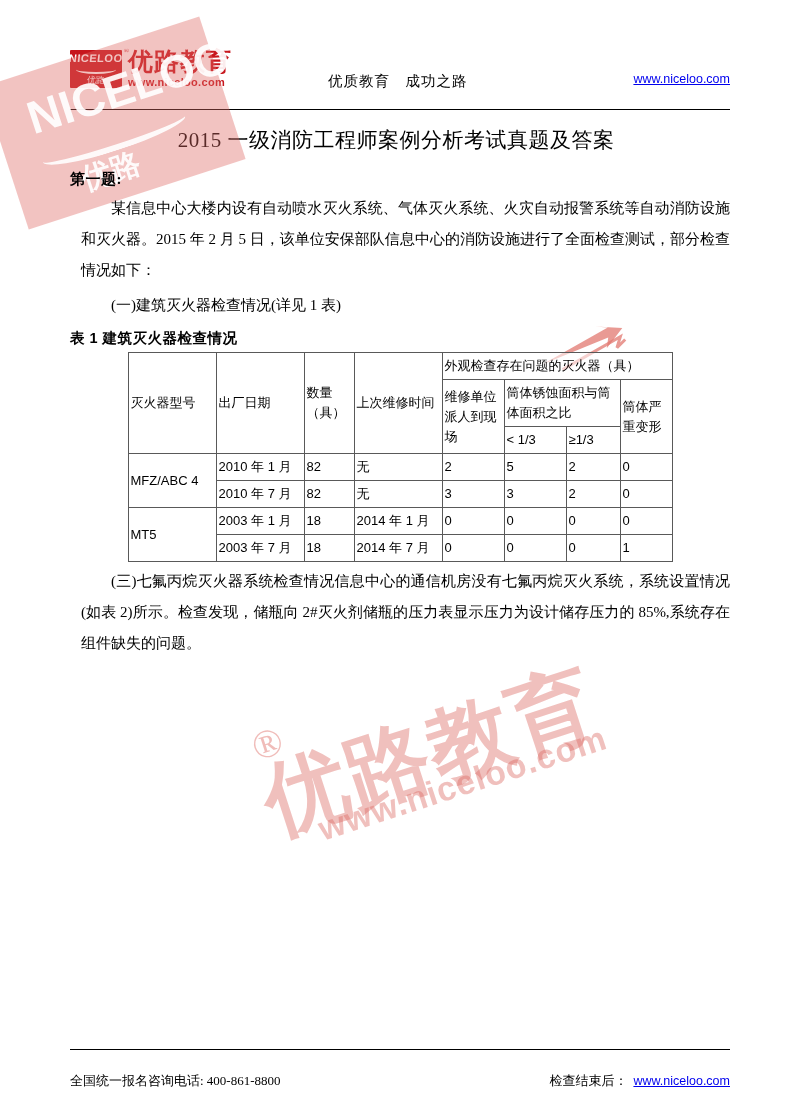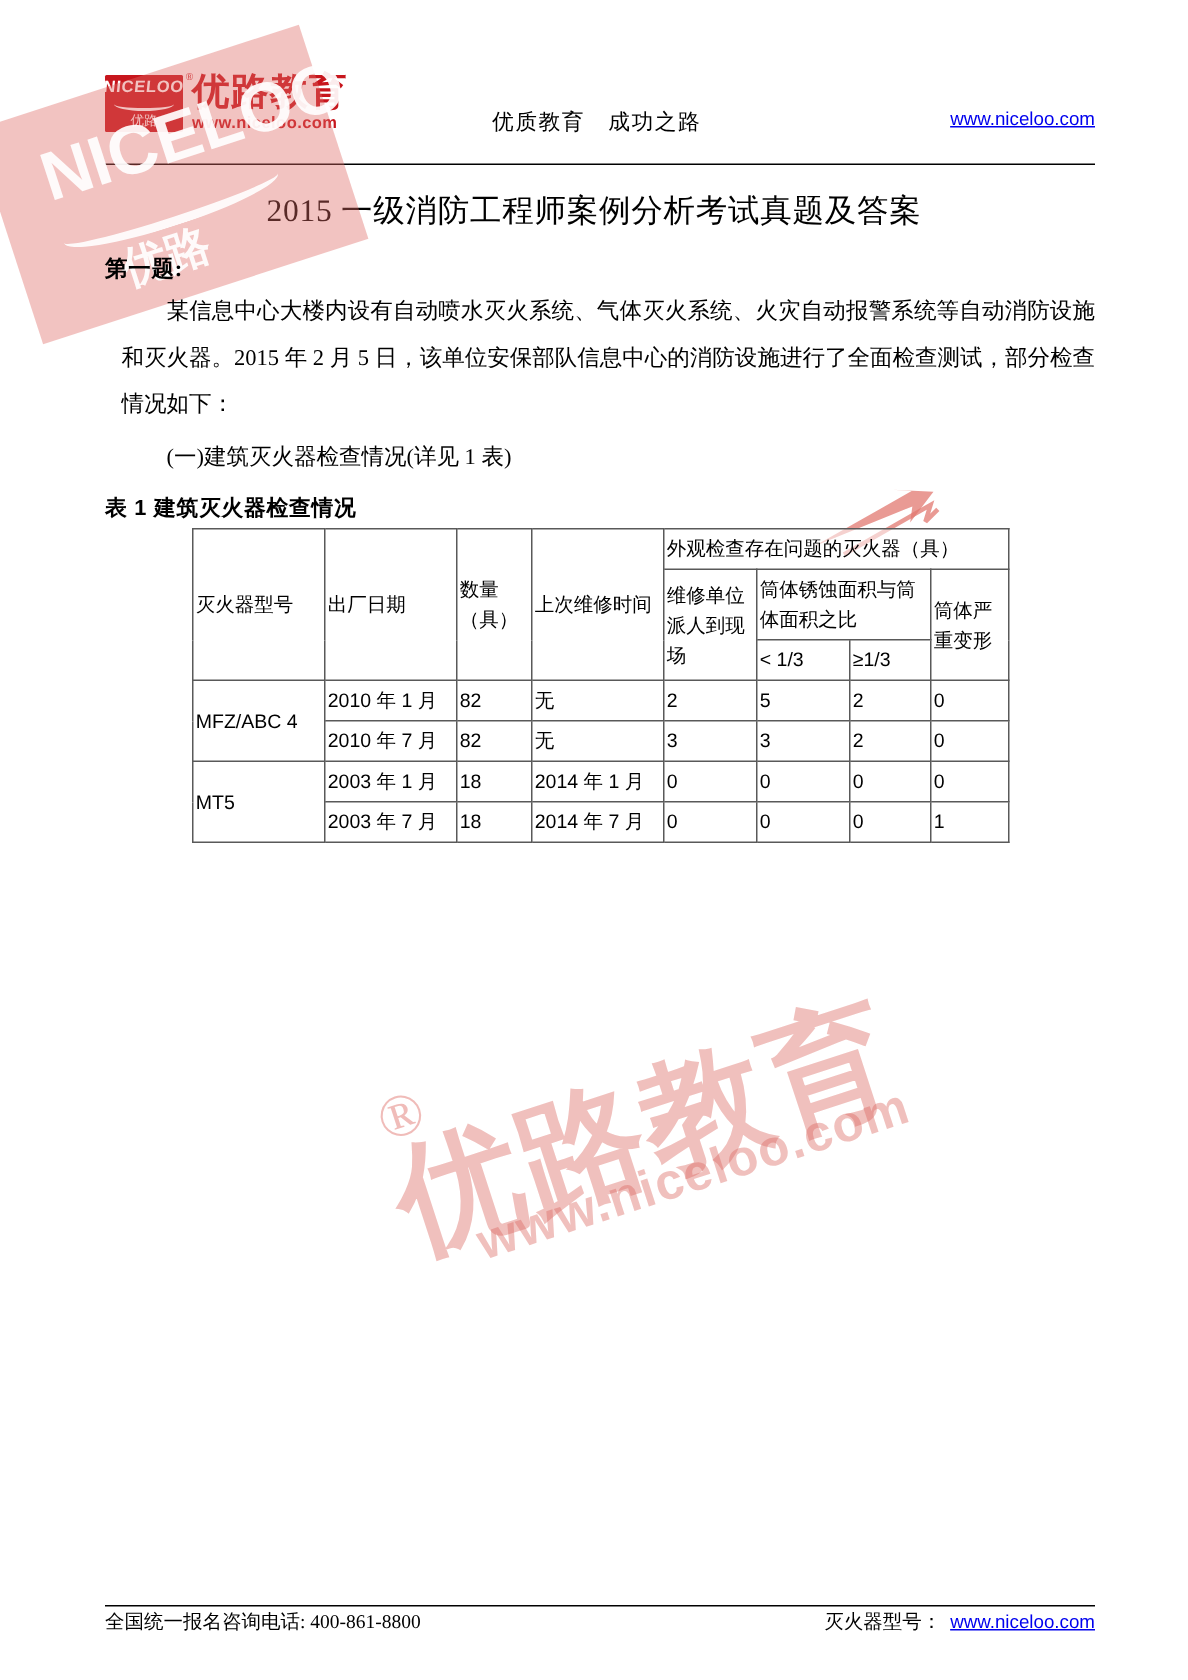--- a/index.html
+++ b/index.html
@@ -234,21 +234,21 @@
     left:538px; top:280px;
     width:90px; height:40px;
     transform:rotate(-14deg);
   }
 
   
   .footer {
     position:absolute;
     left:70px; right:62px; bottom:78px;
     border-top:1.4px solid #000;
-    padding-top:1px;
+    padding-top:22px;
     display:flex;
     justify-content:space-between;
     align-items:baseline;
     font-size:13px;
     z-index:3;
   }
   .footer-right { display:flex; gap:6px; align-items:baseline; }
   .footer-link {
     color:#0000ee;
     text-decoration:underline;
@@ -371,23 +371,24 @@
           <td class="num">18</td>
           <td>2014 年 7 月</td>
           <td class="num">0</td>
           <td class="num">0</td>
           <td class="num">0</td>
           <td class="num">1</td>
         </tr>
       </tbody>
     </table>
 
+    <p class="para">(三)七氟丙烷灭火器系统检查情况信息中心的通信机房没有七氟丙烷灭火系统，系统设置情况(如表 2)所示。检查发现，储瓶向 2#灭火剂储瓶的压力表显示压力为设计储存压力的 85%,系统存在组件缺失的问题。</p>
   </div>
 
   <div class="footer">
     <div>全国统一报名咨询电话: 400-861-8800</div>
     <div class="footer-right">
-      <span>灭火器型号：</span>
+      <span>检查结束后：</span>
       <a class="footer-link" href="#">www.niceloo.com</a>
     </div>
   </div>
 
 </div>
 
 </body></html>

